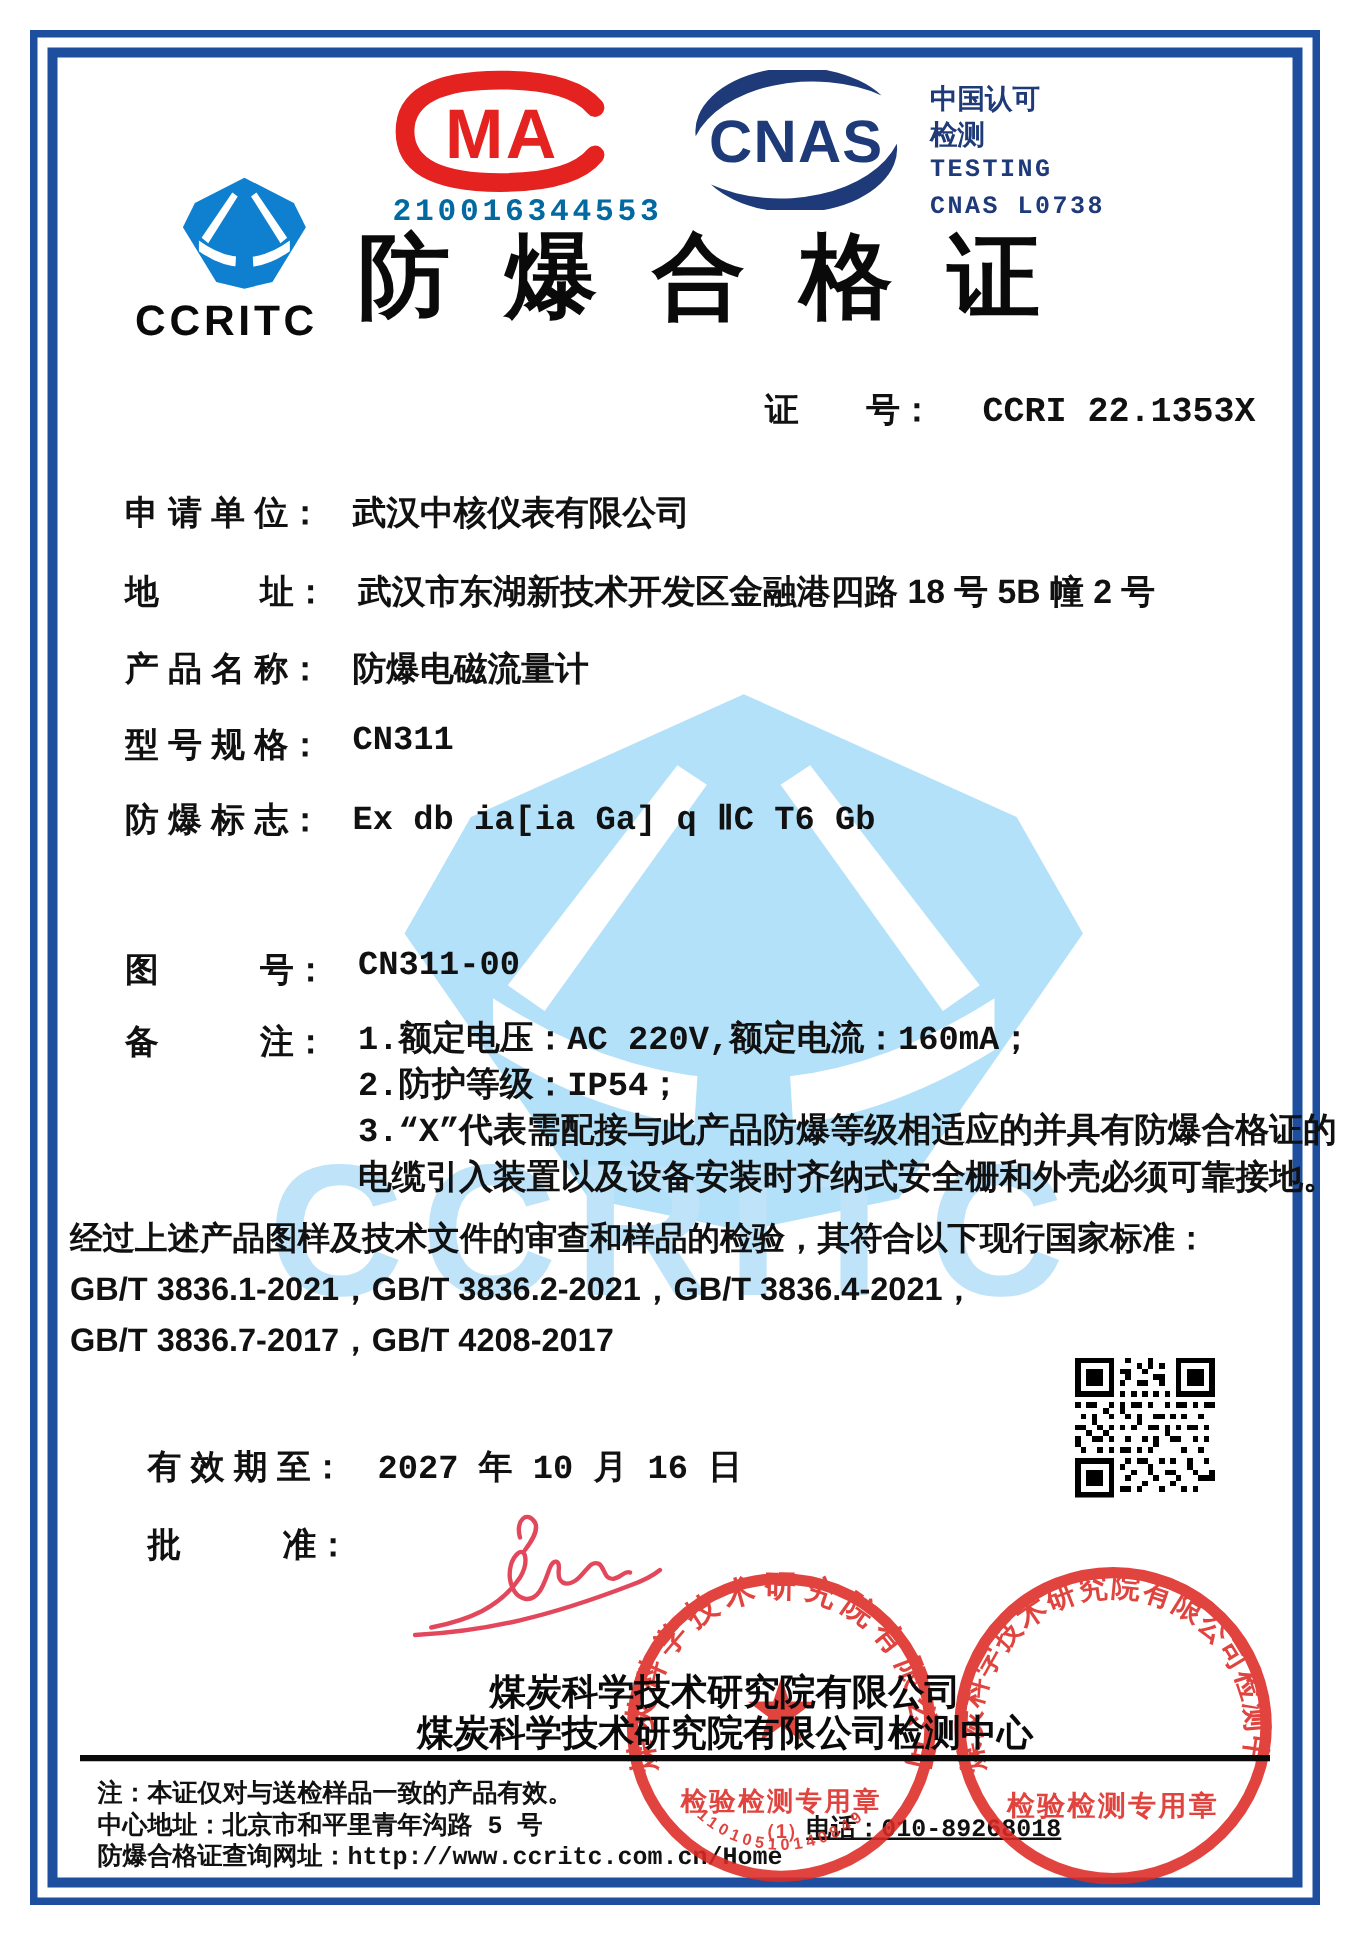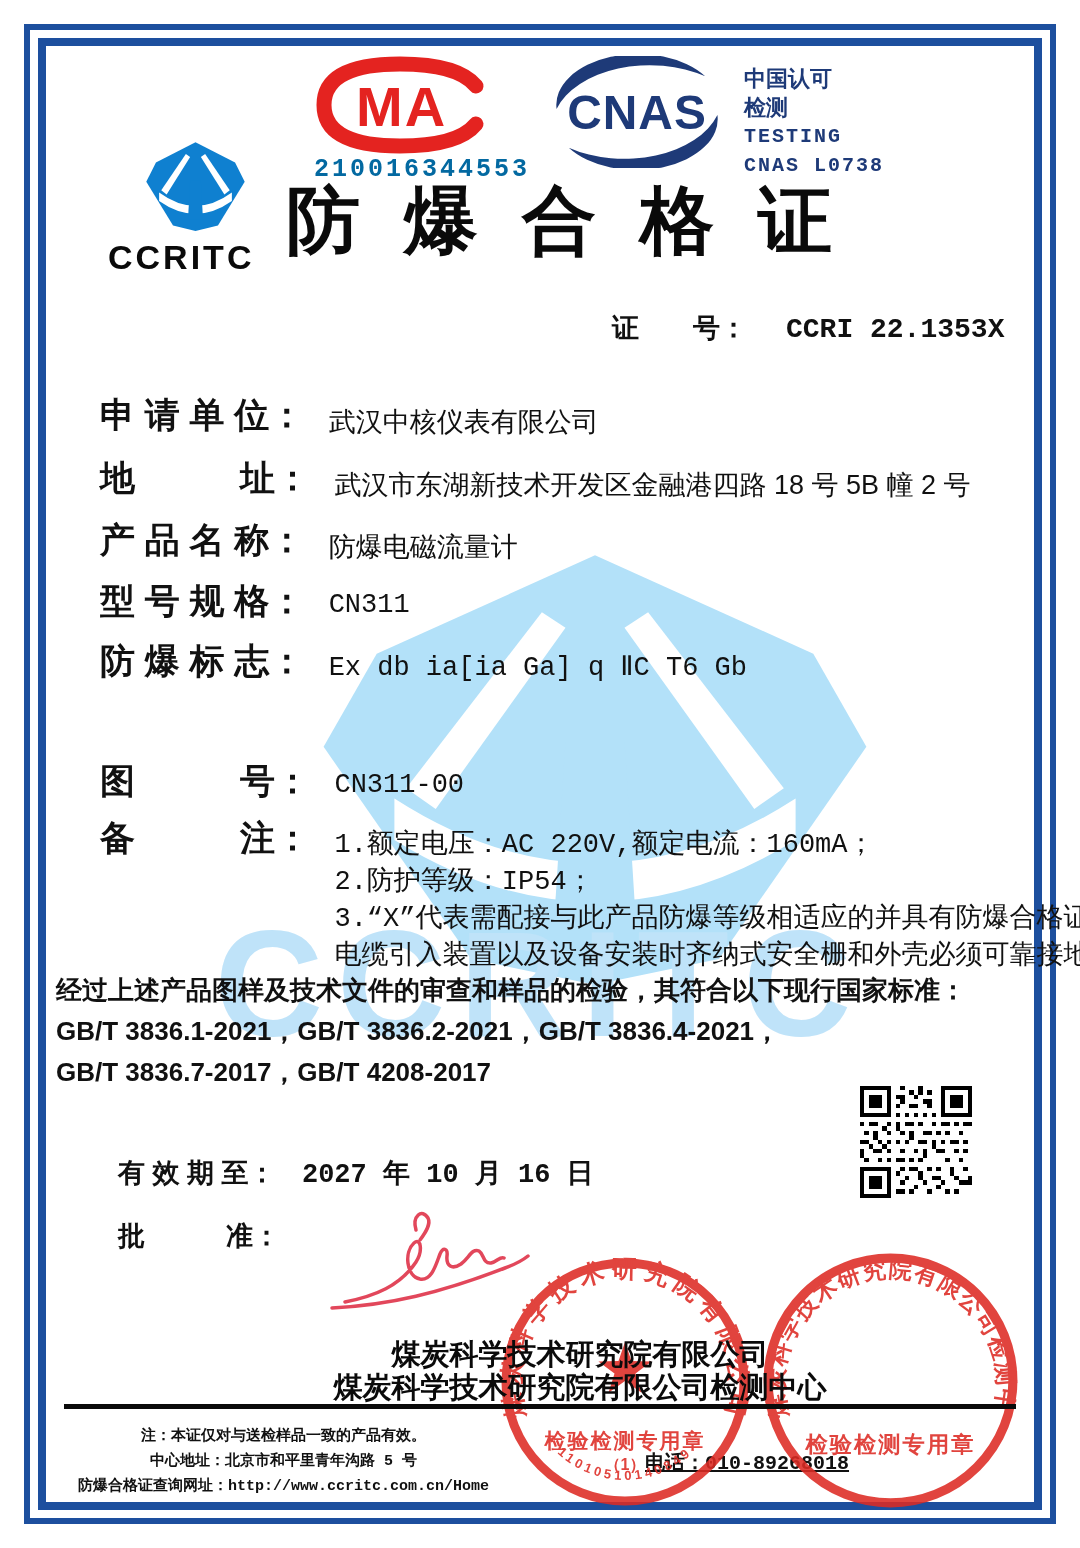--- a/index.html
+++ b/index.html
@@ -20,40 +20,40 @@
   .cnas-lines{left:744px;top:64px;color:#1e3a78;font-weight:700;z-index:2;}
   .cnas-lines .l{font-size:22px;line-height:29px;}
   .cnas-lines .l.en{font-size:20px;letter-spacing:2px;font-family:Liberation Mono, monospace;}
   .title{left:286px;top:172px;font-size:74px;font-weight:900;letter-spacing:44px;color:#0a0a0a;
          white-space:nowrap;z-index:2;text-align:center;}
   
   .certno{left:612px;top:310px;font-size:27px;font-weight:700;z-index:2;white-space:nowrap;}
   .certno .val{margin-left:39px;font-family:"Liberation Mono","DejaVu Sans Mono",monospace;font-size:28px;}
   
   .row{left:100px;z-index:2;white-space:nowrap;}
-  .row .lab{display:inline-block;font-size:35px;font-weight:700;vertical-align:top;}
-  .row .val{display:inline-block;margin-left:20px;font-size:27px;font-weight:400;vertical-align:top;
-            font-family:"Liberation Mono","DejaVu Sans Mono",monospace;margin-top:12px;}
+  .row .lab{display:inline-block;font-size:27px;font-weight:700;vertical-align:top;}
+  .row .val{display:inline-block;margin-left:20px;font-size:27px;font-weight:700;vertical-align:top;
+            font-family:"Liberation Mono","DejaVu Sans Mono",monospace;}
   .row .val.cjk{font-family:"Liberation Sans","DejaVu Sans",sans-serif;}
   .remark-val{white-space:pre-line;font-size:24px;line-height:37px;font-weight:700;
               font-family:"Liberation Mono","DejaVu Sans Mono",monospace;}
   
   .statement{left:56px;top:970px;width:968px;text-align:left;font-size:26px;font-weight:700;
              line-height:41px;white-space:pre-line;z-index:2;}
   
   .drow{left:118px;z-index:2;white-space:nowrap;}
   .drow .lab{display:inline-block;font-size:27px;font-weight:700;}
   .drow .val{display:inline-block;margin-left:22px;font-size:27px;font-weight:700;
              font-family:"Liberation Mono","DejaVu Sans Mono",monospace;}
   
   .issuer{left:120px;top:1338px;width:920px;text-align:center;z-index:5;}
   .issuer .l{font-size:29px;font-weight:700;line-height:33px;color:#0a0a0a;}
   .rule{left:64px;top:1404px;width:952px;height:5px;background:#0a0a0a;z-index:4;}
-  .footer{left:78px;top:1424px;font-size:15px;font-weight:600;line-height:25px;z-index:2;
-          font-family:"Liberation Mono","DejaVu Sans Mono",monospace;text-align:center;}
+  .footer{left:78px;top:1424px;font-size:20px;font-weight:600;line-height:25px;z-index:2;
+          font-family:"Liberation Mono","DejaVu Sans Mono",monospace;}
   .footer-phone{left:645px;top:1449px;font-size:20px;font-weight:600;z-index:2;
           font-family:"Liberation Mono","DejaVu Sans Mono",monospace;text-decoration:underline;}
   
   .stamp{z-index:3;opacity:0.88;}
   .stamp text{fill:#dd2b24;font-weight:700;font-family:"Liberation Sans","DejaVu Sans",sans-serif;}
   .sig{z-index:3;}
   .qr{z-index:2;}
   .mark-header{color:#0f80d0;}
   .mark-wm{color:#b3e1f9;}
 </style>

